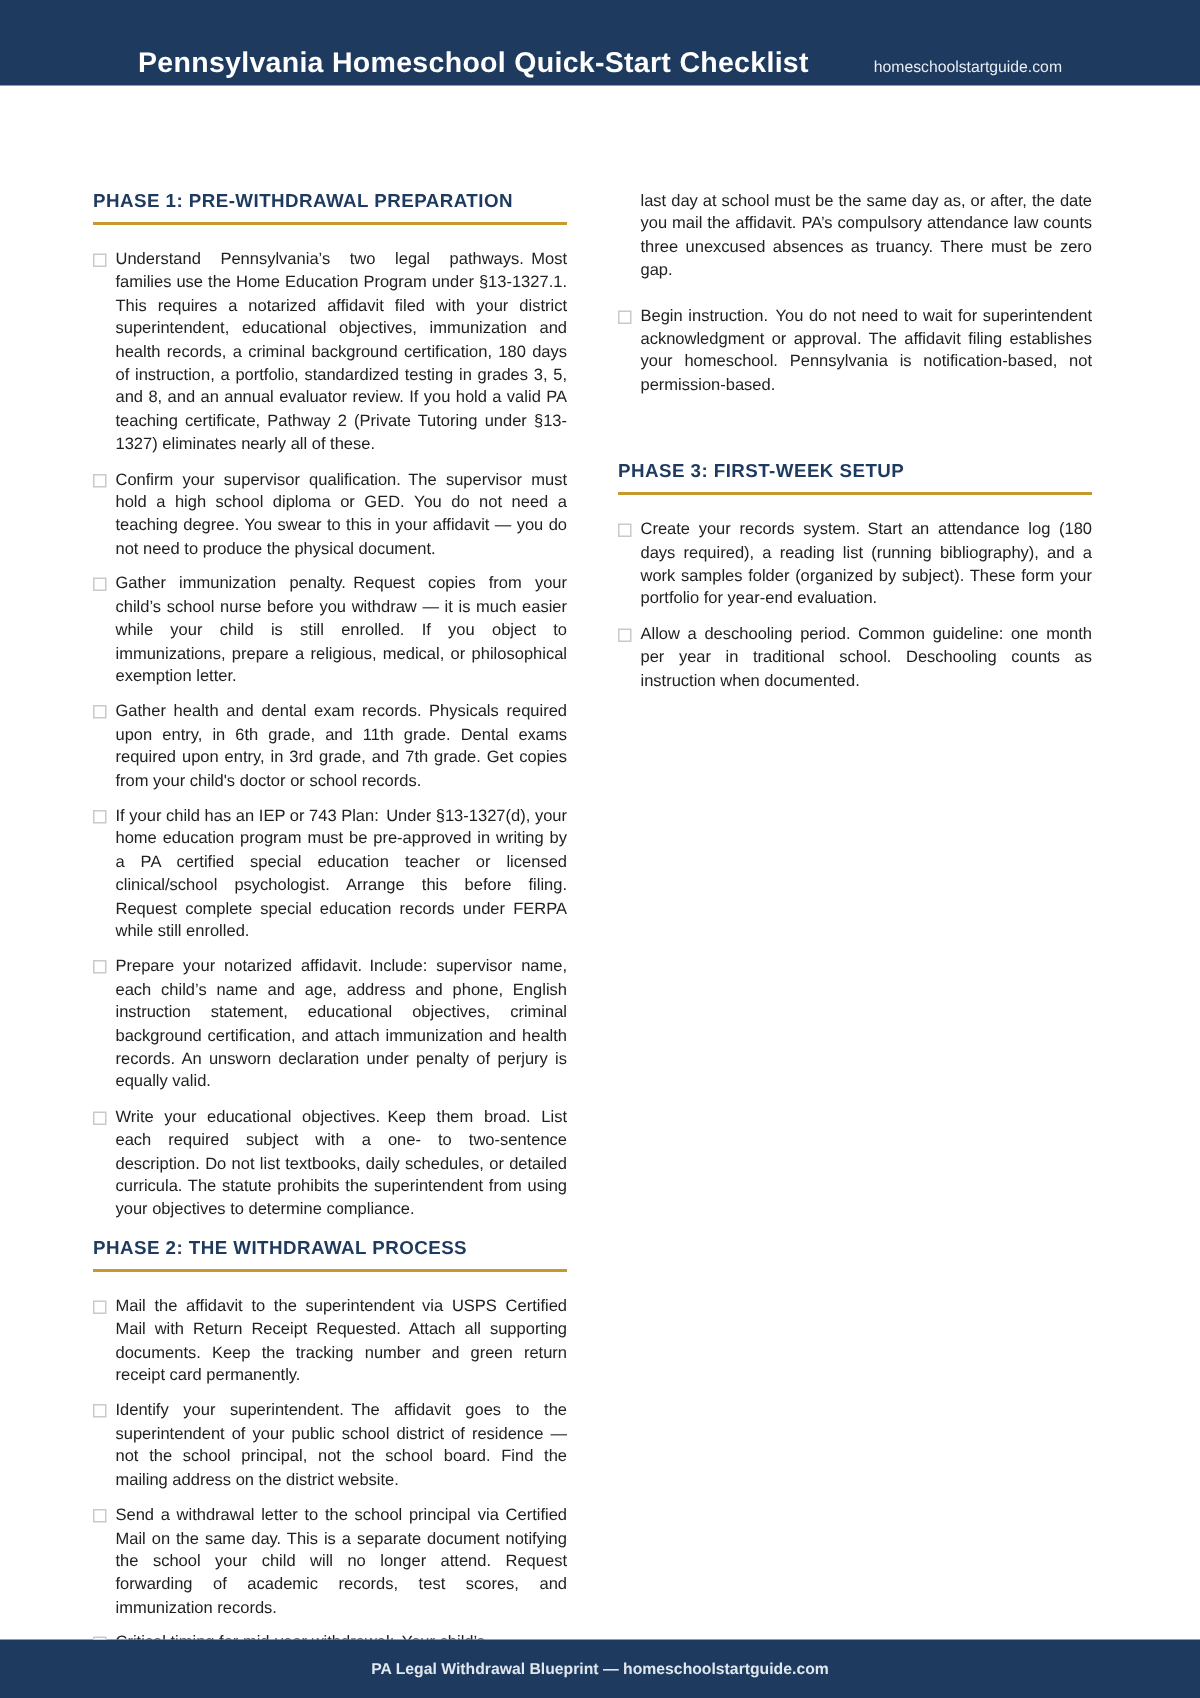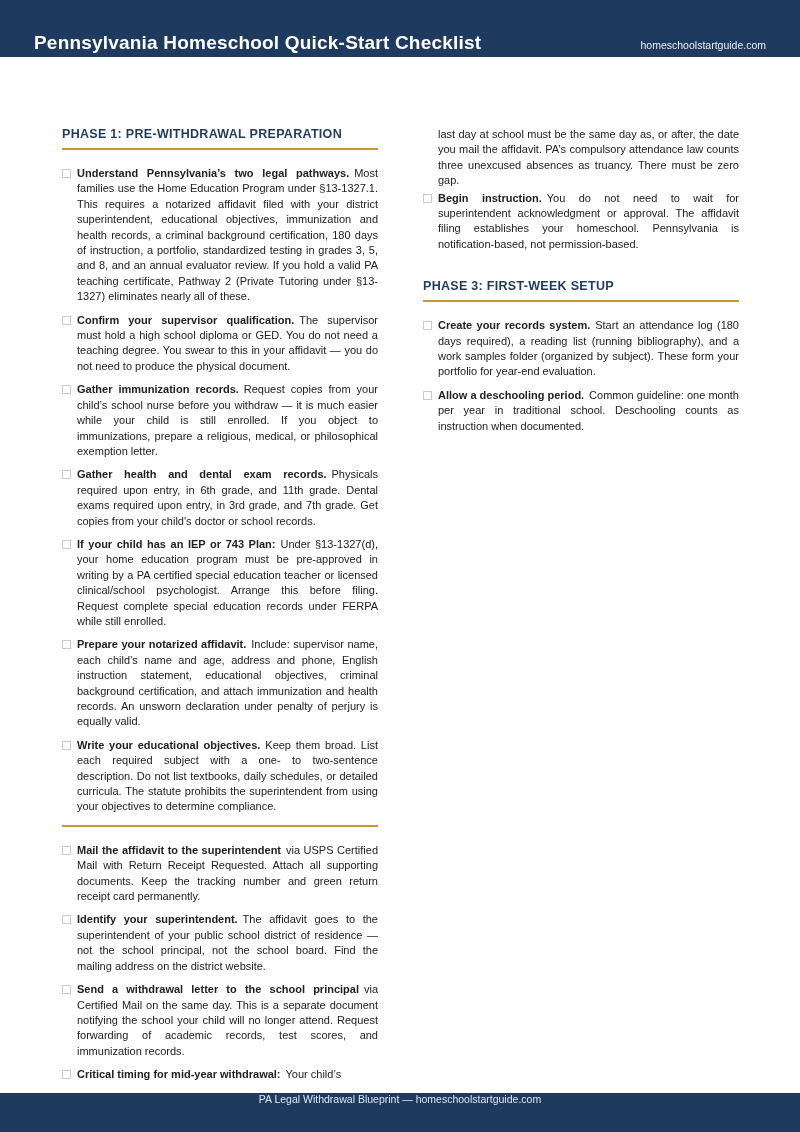--- a/index.html
+++ b/index.html
@@ -16,21 +16,21 @@
   
   .topbar {
     background: #1e3a5f;
     height: 57px;
     flex: 0 0 57px;
     display: flex;
     align-items: center;
   }
   .topbar-inner {
     width: 100%;
-    padding: 0 34px;
+    padding: 0 92px;
     display: flex;
     justify-content: space-between;
     align-items: flex-end;
     margin-top: 28px;
   }
   .topbar h1 {
     color: #ffffff;
     font-size: 19px;
     font-weight: bold;
     letter-spacing: 0.2px;
@@ -45,21 +45,21 @@
     color: #e9eef4;
     font-size: 10.5px;
     padding-bottom: 2px;
   }
   
   main {
     flex: 1 1 auto;
     overflow: hidden;
     padding: 70px 62px 0 62px;
     display: flex;
-    gap: 45px;
+    gap: 34px;
   }
   .col {
     width: 316px;
     flex: 0 0 316px;
     overflow: hidden;
   }
   .phase-heading {
     color: #1e3a5f;
     font-size: 12.5px;
     font-weight: bold;
@@ -81,28 +81,30 @@
   .item .checkbox {
     position: absolute;
     left: 0;
     top: 3px;
     width: 9px;
     height: 9px;
     border: 1px solid #c9c9c9;
     background: #ffffff;
     display: inline-block;
   }
-  .item strong { font-weight: bold; margin-right: 0.45em; }
-  .item.no-box { margin-bottom: 2px; }
+  .item strong { font-weight: normal; margin-right: 0.45em; }
+  .item.no-box { margin-bottom: 15px; }
   
   footer {
     flex: 0 0 39px;
     background: #1e3a5f;
     display: flex;
+    align-items: center;
     justify-content: center;
+    font-weight: bold;
   }
   footer .footer-text {
     color: #dfe7ef;
     font-size: 10.5px;
   }
 </style>
 </head>
 <body>
 
 <header class="topbar">
@@ -125,41 +127,42 @@
       <div class="item">
         <span class="checkbox"></span>
         <strong>Understand Pennsylvania’s two legal pathways.</strong><span>Most families use the Home Education Program under §13-1327.1. This requires a notarized affidavit filed with your district superintendent, educational objectives, immunization and health records, a criminal background certification, 180 days of instruction, a portfolio, standardized testing in grades 3, 5, and 8, and an annual evaluator review. If you hold a valid PA teaching certificate, Pathway 2 (Private Tutoring under §13-1327) eliminates nearly all of these.</span>
       </div>
       <div class="item">
         <span class="checkbox"></span>
         <strong>Confirm your supervisor qualification.</strong><span>The supervisor must hold a high school diploma or GED. You do not need a teaching degree. You swear to this in your affidavit — you do not need to produce the physical document.</span>
       </div>
       <div class="item">
         <span class="checkbox"></span>
-        <strong>Gather immunization records.</strong><span>Request copies from your child’s school nurse before you withdraw — it is much easier while your child is still enrolled. If you object to immunizations, prepare a religious, medical, or philosophical exemption letter.</span>
+        <strong>Gather immunization penalty.</strong><span>Request copies from your child’s school nurse before you withdraw — it is much easier while your child is still enrolled. If you object to immunizations, prepare a religious, medical, or philosophical exemption letter.</span>
       </div>
       <div class="item">
         <span class="checkbox"></span>
         <strong>Gather health and dental exam records.</strong><span>Physicals required upon entry, in 6th grade, and 11th grade. Dental exams required upon entry, in 3rd grade, and 7th grade. Get copies from your child's doctor or school records.</span>
       </div>
       <div class="item">
         <span class="checkbox"></span>
         <strong>If your child has an IEP or 743 Plan:</strong><span>Under §13-1327(d), your home education program must be pre-approved in writing by a PA certified special education teacher or licensed clinical/school psychologist. Arrange this before filing. Request complete special education records under FERPA while still enrolled.</span>
       </div>
       <div class="item">
         <span class="checkbox"></span>
         <strong>Prepare your notarized affidavit.</strong><span>Include: supervisor name, each child’s name and age, address and phone, English instruction statement, educational objectives, criminal background certification, and attach immunization and health records. An unsworn declaration under penalty of perjury is equally valid.</span>
       </div>
       <div class="item">
         <span class="checkbox"></span>
         <strong>Write your educational objectives.</strong><span>Keep them broad. List each required subject with a one- to two-sentence description. Do not list textbooks, daily schedules, or detailed curricula. The statute prohibits the superintendent from using your objectives to determine compliance.</span>
       </div>
     </div>
 
     <div class="section">
+      <div class="phase-heading">PHASE 2: THE WITHDRAWAL PROCESS</div>
       <div class="rule"></div>
 
       <div class="item">
         <span class="checkbox"></span>
         <strong>Mail the affidavit to the superintendent</strong><span>via USPS Certified Mail with Return Receipt Requested. Attach all supporting documents. Keep the tracking number and green return receipt card permanently.</span>
       </div>
       <div class="item">
         <span class="checkbox"></span>
         <strong>Identify your superintendent.</strong><span>The affidavit goes to the superintendent of your public school district of residence — not the school principal, not the school board. Find the mailing address on the district website.</span>
       </div>
@@ -179,21 +182,21 @@
 
     <div class="item no-box">
       <span>last day at school must be the same day as, or after, the date you mail the affidavit. PA’s compulsory attendance law counts three unexcused absences as truancy. There must be zero gap.</span>
     </div>
 
     <div class="item">
       <span class="checkbox"></span>
       <strong>Begin instruction.</strong><span>You do not need to wait for superintendent acknowledgment or approval. The affidavit filing establishes your homeschool. Pennsylvania is notification-based, not permission-based.</span>
     </div>
 
-    <div class="section" style="margin-top:27px;">
+    <div class="section" style="margin-top:42px;">
       <div class="phase-heading">PHASE 3: FIRST-WEEK SETUP</div>
       <div class="rule"></div>
 
       <div class="item">
         <span class="checkbox"></span>
         <strong>Create your records system.</strong><span>Start an attendance log (180 days required), a reading list (running bibliography), and a work samples folder (organized by subject). These form your portfolio for year-end evaluation.</span>
       </div>
       <div class="item">
         <span class="checkbox"></span>
         <strong>Allow a deschooling period.</strong><span>Common guideline: one month per year in traditional school. Deschooling counts as instruction when documented.</span>

